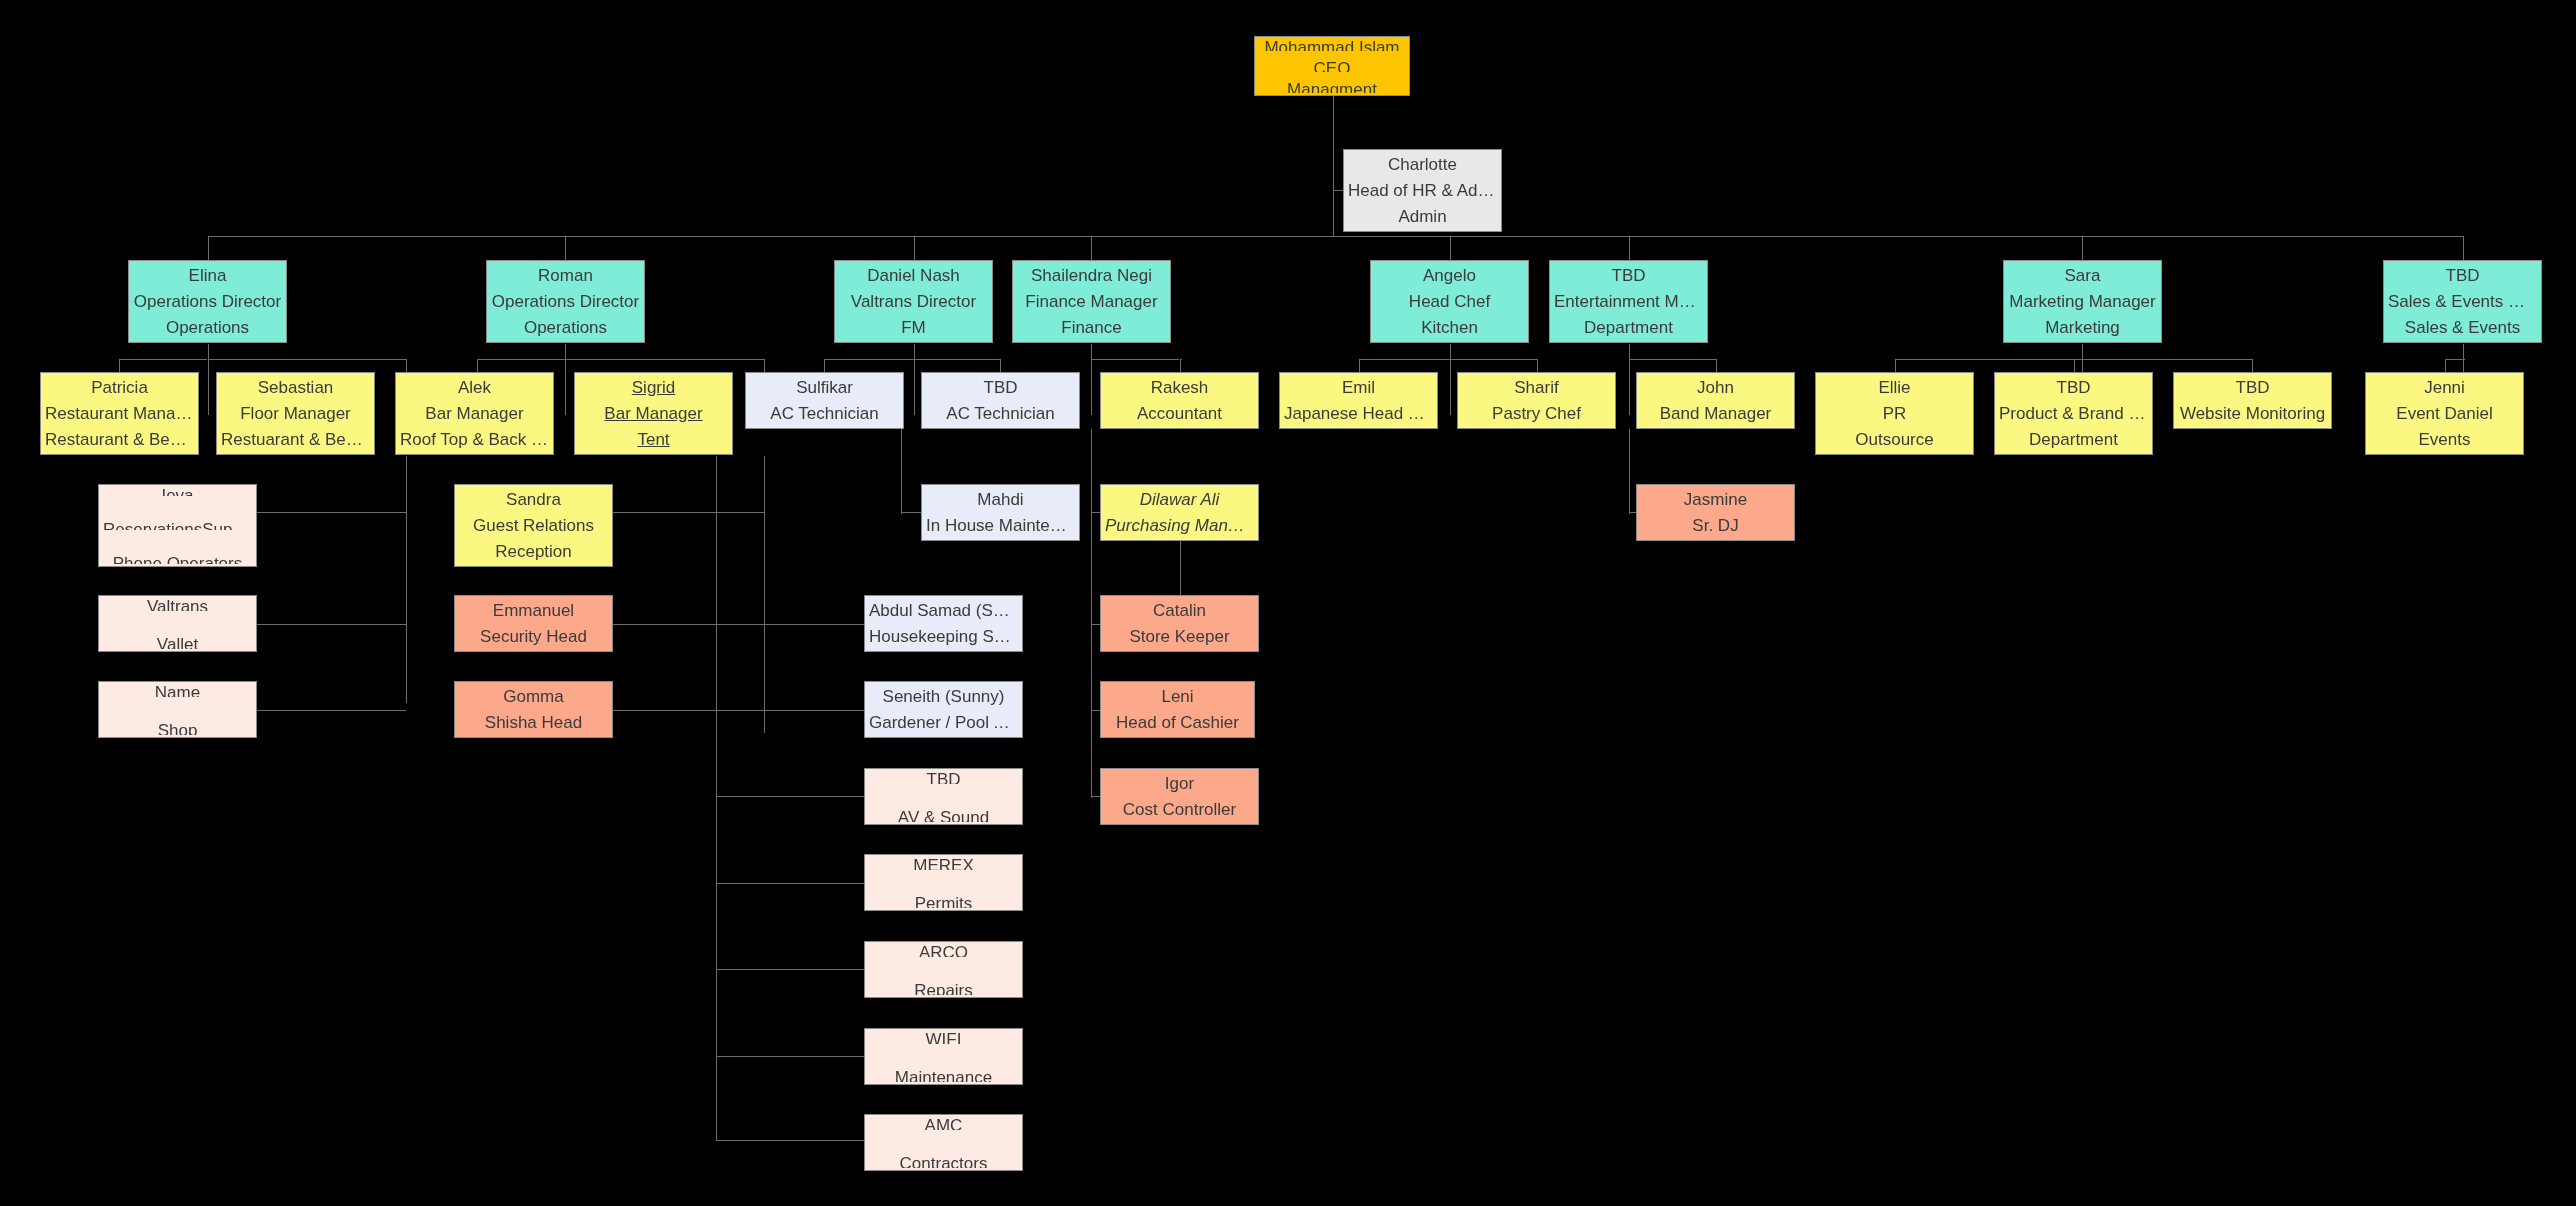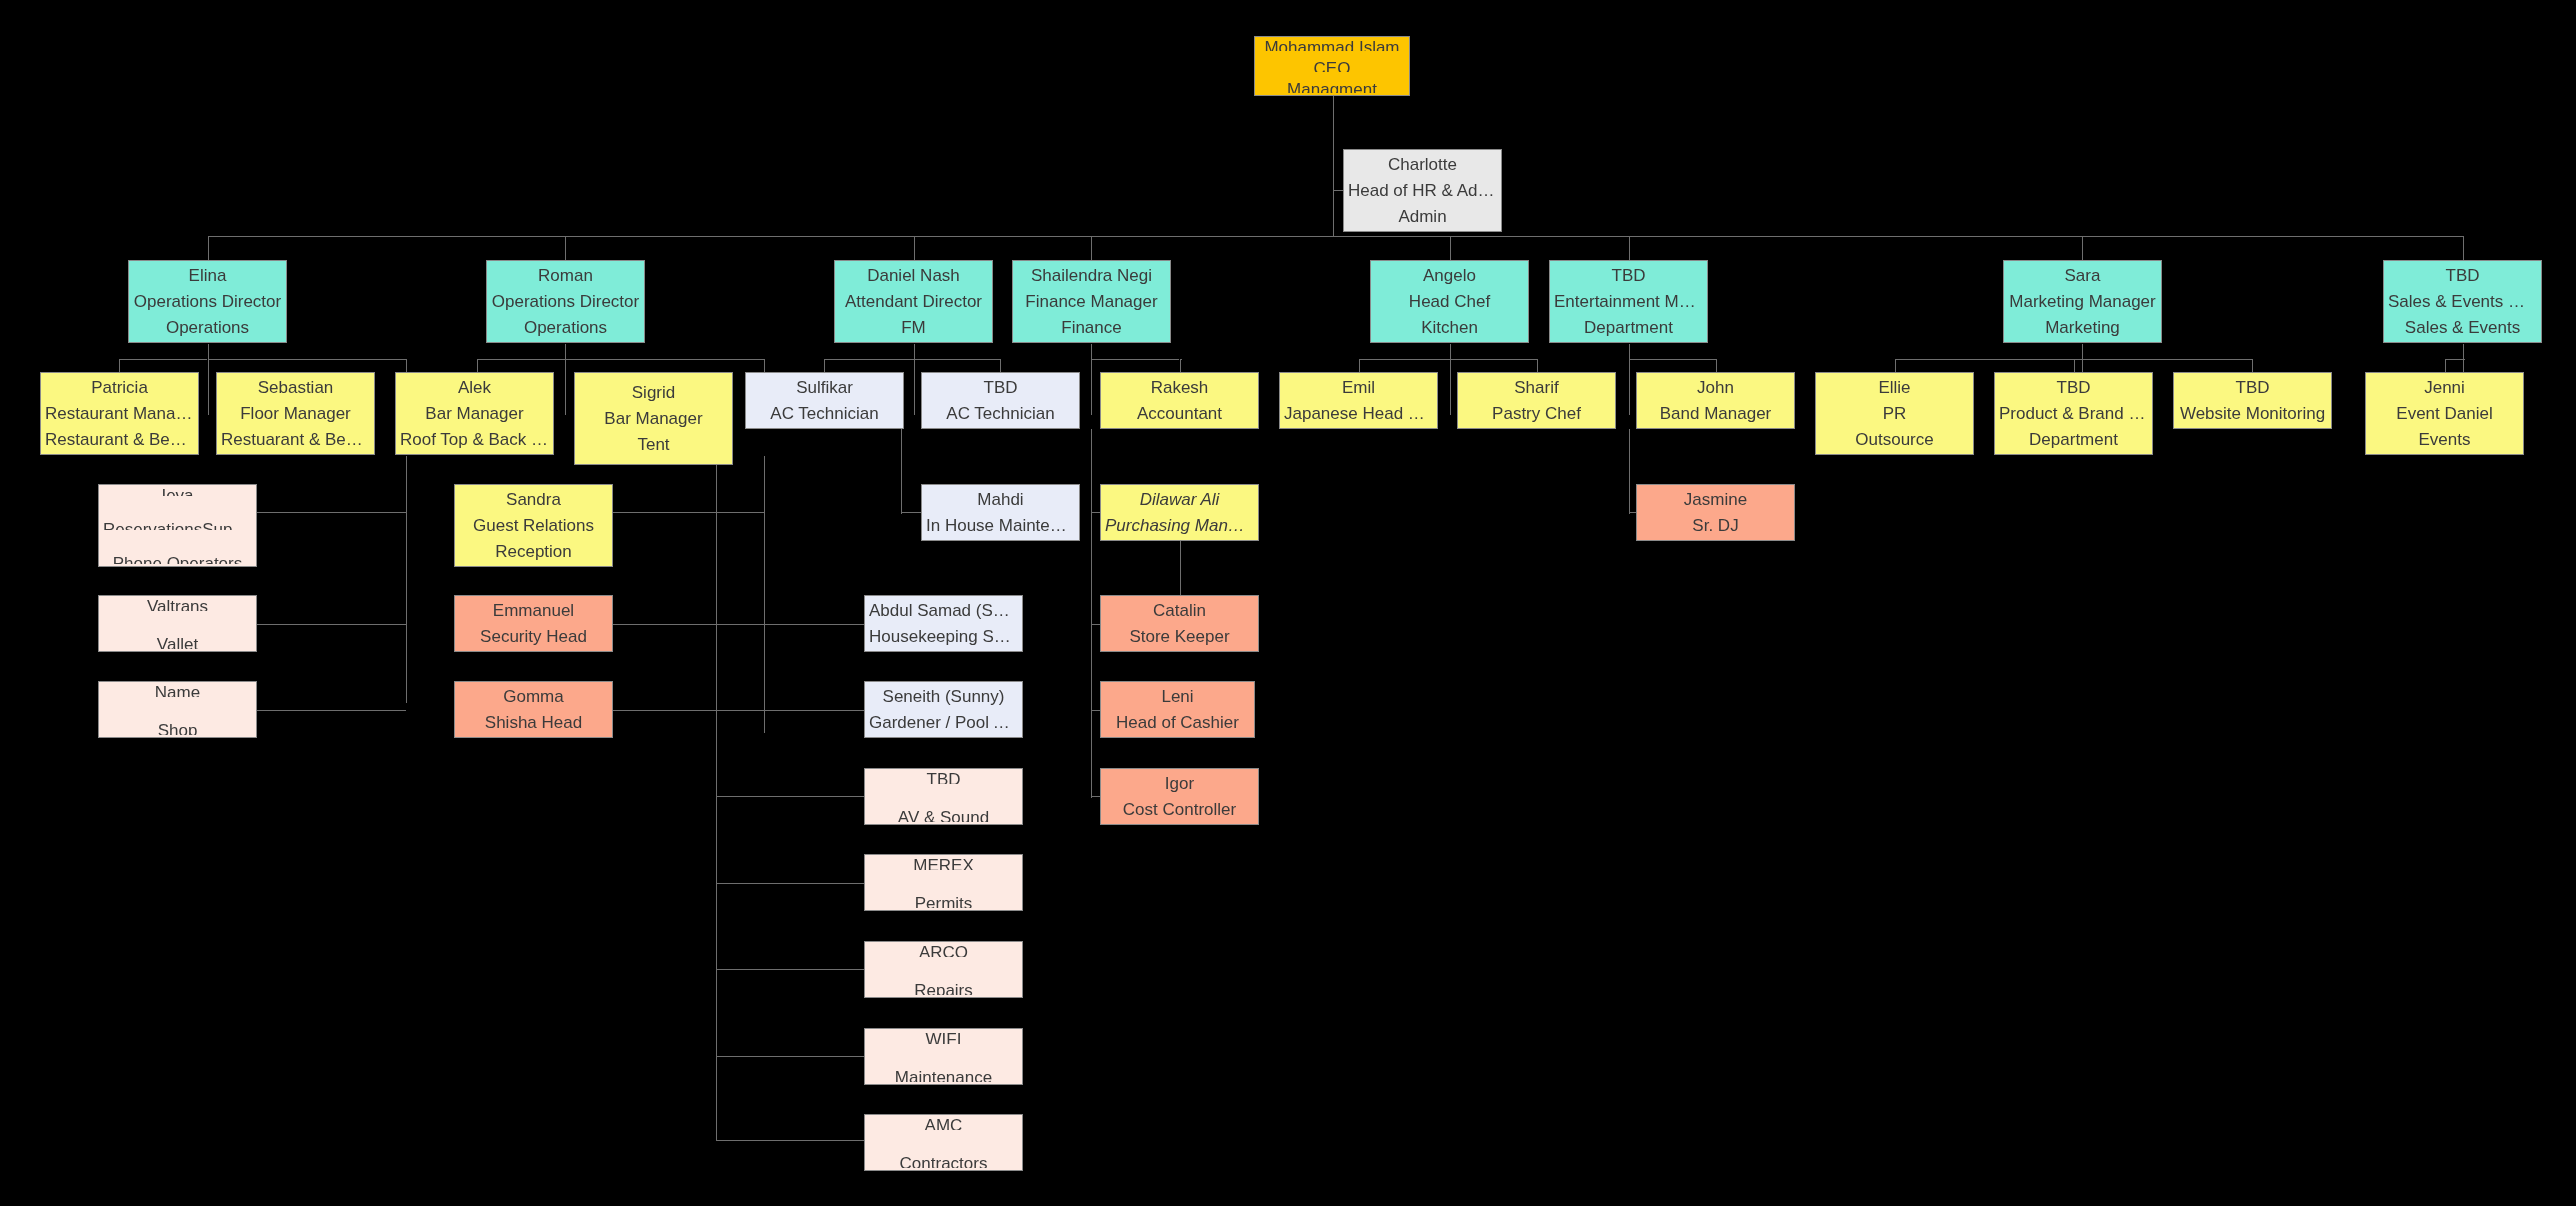--- a/index.html
+++ b/index.html
@@ -151,21 +151,21 @@
         <span class="ln">Operations Director</span>
         <span class="ln">Operations</span>
       </div>
       <div class="node c-teal" style="left: 486px; top: 260px; width: 159px; height: 83px; color: rgb(59, 59, 59);">
         <span class="ln">Roman</span>
         <span class="ln">Operations Director</span>
         <span class="ln">Operations</span>
       </div>
       <div class="node c-teal" style="left: 834px; top: 260px; width: 159px; height: 83px; color: rgb(59, 59, 59);">
         <span class="ln">Daniel Nash</span>
-        <span class="ln">Attendant Director</span>
+        <span class="ln">Valtrans Director</span>
         <span class="ln">FM</span>
       </div>
       <div class="node c-teal" style="left: 1012px; top: 260px; width: 159px; height: 83px; color: rgb(59, 59, 59);">
         <span class="ln">Shailendra Negi</span>
         <span class="ln">Finance Manager</span>
         <span class="ln">Finance</span>
       </div>
       <div class="node c-teal" style="left: 1370px; top: 260px; width: 159px; height: 83px; color: rgb(59, 59, 59);">
         <span class="ln">Angelo</span>
         <span class="ln">Head Chef</span>
@@ -194,21 +194,21 @@
       <div class="node c-yellow" style="left: 216px; top: 372px; width: 159px; height: 83px; color: rgb(59, 59, 59);">
         <span class="ln">Sebastian</span>
         <span class="ln">Floor Manager</span>
         <span class="ln">Restuarant &amp; Beach Club</span>
       </div>
       <div class="node c-yellow" style="left: 395px; top: 372px; width: 159px; height: 83px; color: rgb(59, 59, 59);">
         <span class="ln">Alek</span>
         <span class="ln">Bar Manager</span>
         <span class="ln">Roof Top &amp; Back Room</span>
       </div>
-      <div class="node c-yellow" style="left: 574px; top: 372px; width: 159px; height: 93px; color: rgb(59, 59, 59);">
+      <div class="node c-yellow" style="left: 574px; top: 372px; width: 159px; height: 83px; color: rgb(59, 59, 59); text-decoration: underline;">
         <span class="ln">Sigrid</span>
         <span class="ln">Bar Manager</span>
         <span class="ln">Tent</span>
       </div>
       <div class="node c-blue" style="left: 745px; top: 372px; width: 159px; height: 57px; color: rgb(59, 59, 59);">
         <span class="ln">Sulfikar</span>
         <span class="ln">AC Technician</span>
       </div>
       <div class="node c-blue" style="left: 921px; top: 372px; width: 159px; height: 57px; color: rgb(59, 59, 59);">
         <span class="ln">TBD</span>

